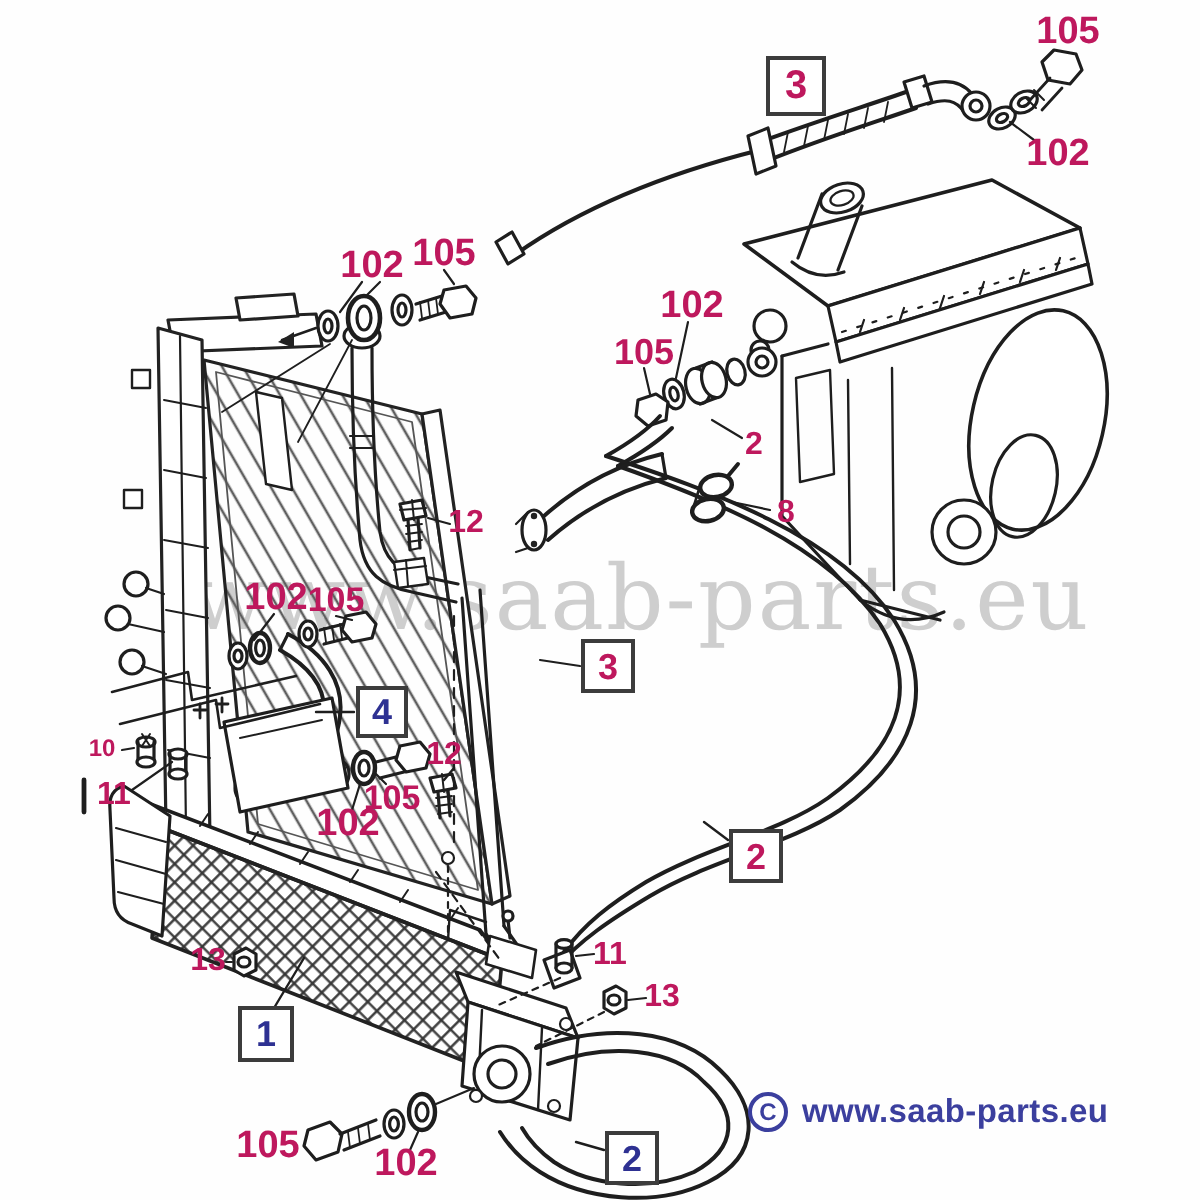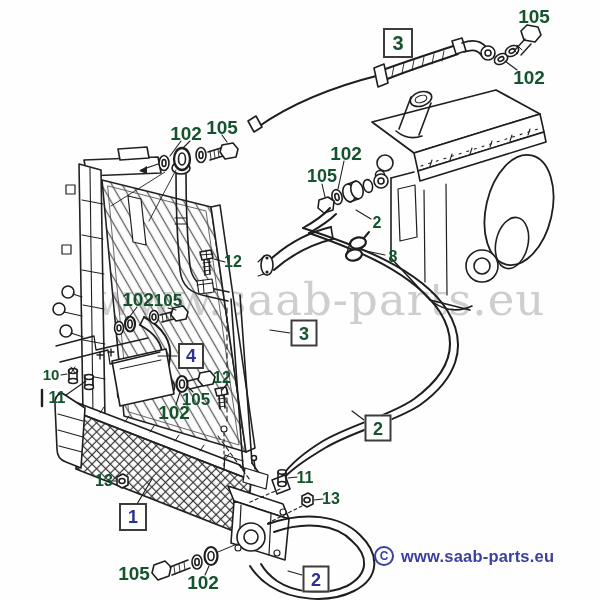--- a/index.html
+++ b/index.html
@@ -3,21 +3,21 @@
 <meta charset="utf-8">
 <style>
   *{margin:0;padding:0;box-sizing:border-box}
   html,body{width:600px;height:600px;overflow:hidden;background:#fff}
   #stage{position:relative;width:600px;height:600px;background:#fefefe;font-family:"Liberation Sans",sans-serif}
   #watermark{position:absolute;left:320px;top:299px;transform:translate(-50%,-50%);
     font-family:"DejaVu Serif",serif;font-size:45px;letter-spacing:1px;color:#c6c6c6;opacity:.85;
     white-space:nowrap;z-index:1;pointer-events:none}
   #art{position:absolute;inset:0;z-index:2}
   #callouts{position:absolute;inset:0;z-index:4;pointer-events:none}
-  .callout{position:absolute;transform:translate(-50%,-50%);font-weight:700;color:#14532d;
+  .callout{position:absolute;transform:translate(-50%,-50%);font-weight:700;color:#be185d;
     white-space:nowrap;line-height:1;pointer-events:auto}
   .callout.boxed{background:#fff;border:2px solid #3c3c3c;display:flex;align-items:center;justify-content:center}
   .callout.blue{color:#2e3192}
   #copyright{position:absolute;left:374px;top:546px;display:flex;align-items:center;gap:7px;
     z-index:4;color:#3b3f9e;text-decoration:none}
   #copyright .csym{width:20px;height:20px;border:2px solid #3b3f9e;border-radius:50%;
     display:flex;align-items:center;justify-content:center;font-size:12px;font-weight:700;line-height:1}
   #copyright .ctext{font-size:16.5px;font-weight:700;letter-spacing:.2px}
 </style>
 </head>
@@ -320,21 +320,21 @@
       <div class="callout boxed" style="left: 398px; top: 43px; font-size: 20px; width: 30px; height: 30px;">3</div>
       <div class="callout" style="left: 186px; top: 133px; font-size: 19px;">102</div>
       <div class="callout" style="left: 222px; top: 127px; font-size: 19px;">105</div>
       <div class="callout" style="left: 346px; top: 153px; font-size: 19px;">102</div>
       <div class="callout" style="left: 322px; top: 176px; font-size: 18px;">105</div>
       <div class="callout" style="left: 377px; top: 223px; font-size: 16px;">2</div>
       <div class="callout" style="left: 393px; top: 257px; font-size: 16px;">8</div>
       <div class="callout" style="left: 138px; top: 299px; font-size: 19px;">102</div>
       <div class="callout" style="left: 168px; top: 300px; font-size: 17px;">105</div>
       <div class="callout boxed blue" style="left: 191px; top: 356px; font-size: 18px; width: 26px; height: 26px;">4</div>
-      <div class="callout" style="left: 51px; top: 374px; font-size: 15px;">10</div>
+      <div class="callout" style="left: 51px; top: 374px; font-size: 12px;">10</div>
       <div class="callout" style="left: 57px; top: 398px; font-size: 16px;">11</div>
       <div class="callout" style="left: 233px; top: 262px; font-size: 16px;">12</div>
       <div class="callout" style="left: 222px; top: 378px; font-size: 16px;">12</div>
       <div class="callout" style="left: 196px; top: 399px; font-size: 17px;">105</div>
       <div class="callout" style="left: 174px; top: 412px; font-size: 19px;">102</div>
       <div class="callout boxed" style="left: 304px; top: 333px; font-size: 18px; width: 27px; height: 27px;">3</div>
       <div class="callout boxed" style="left: 378px; top: 428px; font-size: 18px; width: 27px; height: 27px;">2</div>
       <div class="callout" style="left: 104px; top: 481px; font-size: 16px;">13</div>
       <div class="callout" style="left: 305px; top: 478px; font-size: 16px;">11</div>
       <div class="callout" style="left: 331px; top: 499px; font-size: 16px;">13</div>

